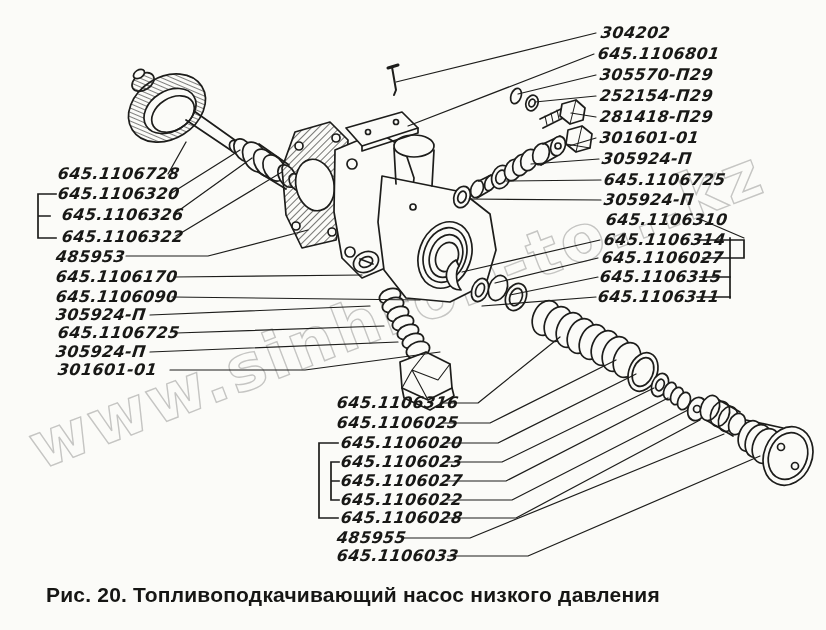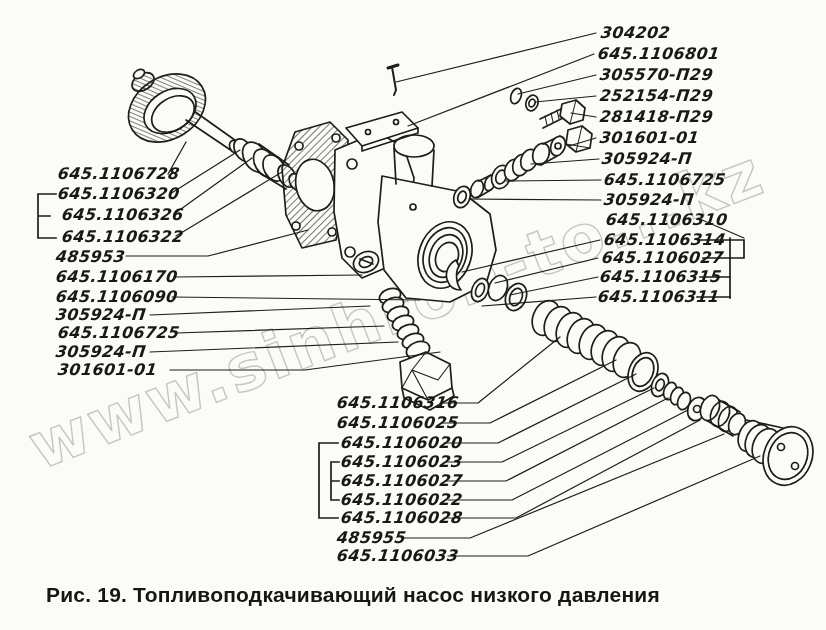--- a/index.html
+++ b/index.html
@@ -284,14 +284,14 @@
       <div class="part-label" style="left: 337px; top: 413px;">645.1106025</div>
       <div class="part-label" style="left: 341px; top: 433px;">645.1106020</div>
       <div class="part-label" style="left: 341px; top: 452px;">645.1106023</div>
       <div class="part-label" style="left: 341px; top: 471px;">645.1106027</div>
       <div class="part-label" style="left: 341px; top: 490px;">645.1106022</div>
       <div class="part-label" style="left: 341px; top: 508px;">645.1106028</div>
       <div class="part-label" style="left: 337px; top: 528px;">485955</div>
       <div class="part-label" style="left: 337px; top: 546px;">645.1106033</div>
     </div>
 
-  <div class="figure-caption">Рис. 19. Топливоподкачивающий насос низкого давления</div>
+  <div class="figure-caption">Рис. 20. Топливоподкачивающий насос низкого давления</div>
 </div>
 
 </body></html>

